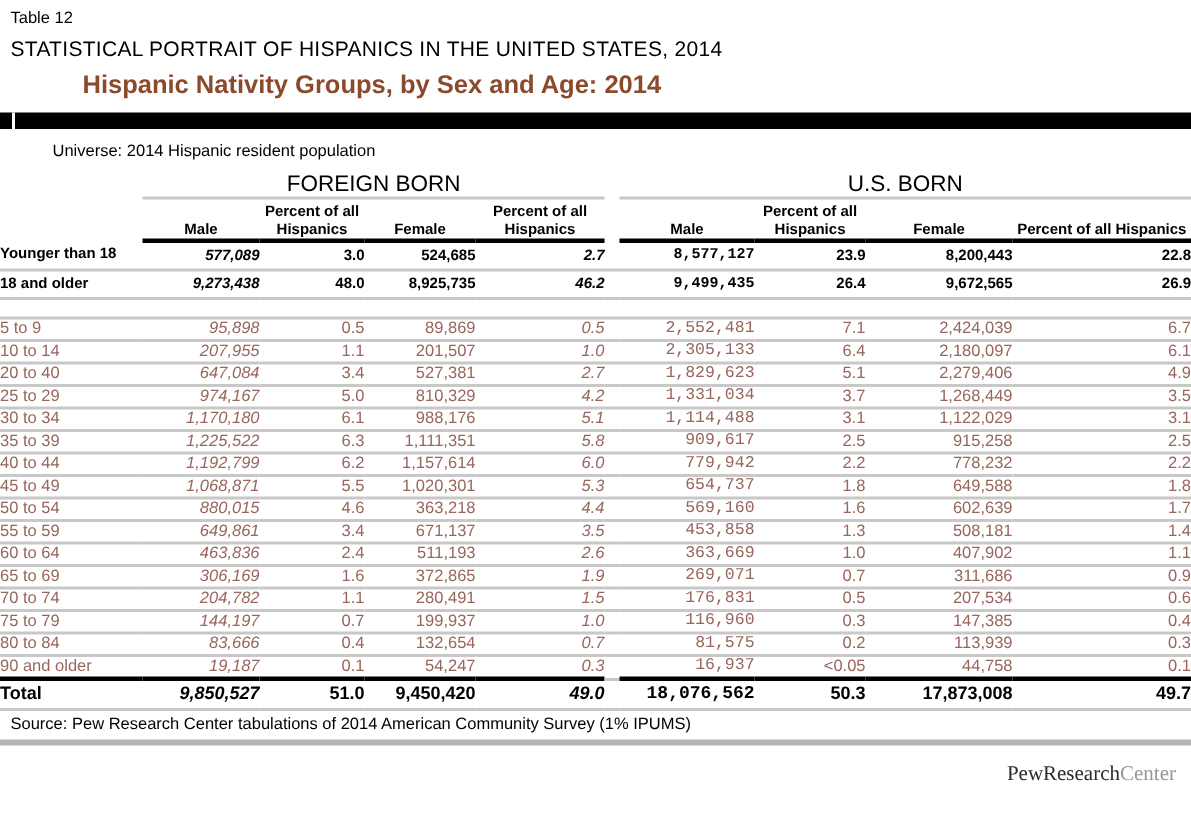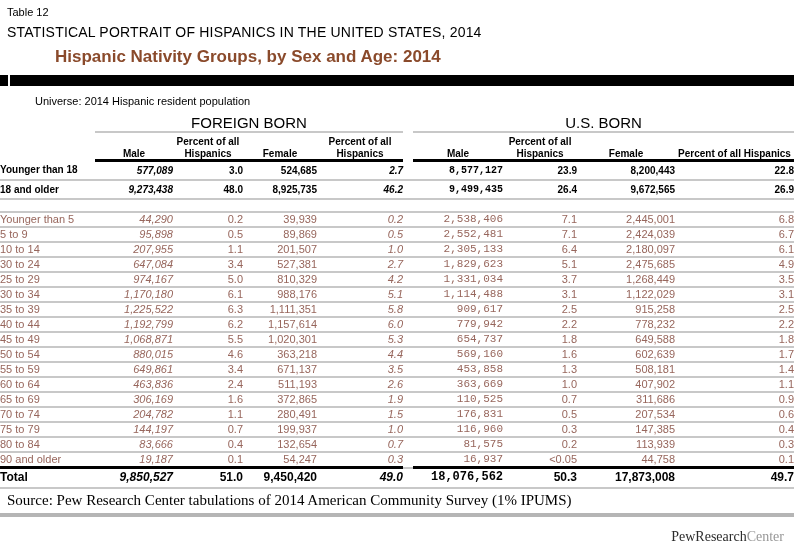--- a/index.html
+++ b/index.html
@@ -35,21 +35,21 @@
   td.col-f2 { padding-right: 10px; }
   td.col-p4 { padding-right: 34px; }
 
   tr.summary td { font-weight: bold; font-size: 10px; height: 17px; border-bottom: 2px solid #c8c8c8; margin-top: 15px; }
   tr.spacer td { height: 11px; border-bottom: 2px solid #c8c8c8; }
   tr.age td { color: #97665c; font-size: 11px; height: 13px; border-bottom: 2px solid #c8c8c8; }
   td.gap { border-bottom: none; }
   tr.total td { font-weight: bold; font-size: 12px; height: 18px; border-top: 3px solid #000; border-bottom: 2px solid #c8c8c8; }
   tr.total td.gap { border-top: none; border-bottom: 2px solid #c8c8c8; }
 
-  .source-note { font-size: 15px; padding: 3px 0 4px 7px; border-bottom: 4px solid #b5b5b5; font-family: Liberation Serif, serif; }
+  .source-note { font-size: 11px; padding: 3px 0 4px 7px; border-bottom: 4px solid #b5b5b5; }
 
   .logo-row { text-align: right; padding: 12px 10px 0 0; font-family: "Liberation Serif", serif; font-size: 14px; }
   .logo-dark { color: #2b2b2b; }
   .logo-light { color: #979797; }
 </style>
 </head>
 <body>
 
 <div class="page">
 
@@ -127,32 +127,20 @@
           <td class="num col-p1"></td>
           <td class="num col-f1"></td>
           <td class="num col-p2"></td>
           <td class="gap"></td>
           <td class="num col-m2"></td>
           <td class="num col-p3"></td>
           <td class="num col-f2"></td>
           <td class="num col-p4"></td>
         </tr>
         <tr class="age">
-          <td class="col-label">Younger than 5</td>
-          <td class="num col-m1">44,290</td>
-          <td class="num col-p1">0.2</td>
-          <td class="num col-f1">39,939</td>
-          <td class="num col-p2">0.2</td>
-          <td class="gap"></td>
-          <td class="num col-m2">2,538,406</td>
-          <td class="num col-p3">7.1</td>
-          <td class="num col-f2">2,445,001</td>
-          <td class="num col-p4">6.8</td>
-        </tr>
-        <tr class="age">
           <td class="col-label">5 to 9</td>
           <td class="num col-m1">95,898</td>
           <td class="num col-p1">0.5</td>
           <td class="num col-f1">89,869</td>
           <td class="num col-p2">0.5</td>
           <td class="gap"></td>
           <td class="num col-m2">2,552,481</td>
           <td class="num col-p3">7.1</td>
           <td class="num col-f2">2,424,039</td>
           <td class="num col-p4">6.7</td>
@@ -163,29 +151,29 @@
           <td class="num col-p1">1.1</td>
           <td class="num col-f1">201,507</td>
           <td class="num col-p2">1.0</td>
           <td class="gap"></td>
           <td class="num col-m2">2,305,133</td>
           <td class="num col-p3">6.4</td>
           <td class="num col-f2">2,180,097</td>
           <td class="num col-p4">6.1</td>
         </tr>
         <tr class="age">
-          <td class="col-label">30 to 24</td>
+          <td class="col-label">20 to 40</td>
           <td class="num col-m1">647,084</td>
           <td class="num col-p1">3.4</td>
           <td class="num col-f1">527,381</td>
           <td class="num col-p2">2.7</td>
           <td class="gap"></td>
           <td class="num col-m2">1,829,623</td>
           <td class="num col-p3">5.1</td>
-          <td class="num col-f2">2,475,685</td>
+          <td class="num col-f2">2,279,406</td>
           <td class="num col-p4">4.9</td>
         </tr>
         <tr class="age">
           <td class="col-label">25 to 29</td>
           <td class="num col-m1">974,167</td>
           <td class="num col-p1">5.0</td>
           <td class="num col-f1">810,329</td>
           <td class="num col-p2">4.2</td>
           <td class="gap"></td>
           <td class="num col-m2">1,331,034</td>
@@ -277,21 +265,21 @@
           <td class="num col-f2">407,902</td>
           <td class="num col-p4">1.1</td>
         </tr>
         <tr class="age">
           <td class="col-label">65 to 69</td>
           <td class="num col-m1">306,169</td>
           <td class="num col-p1">1.6</td>
           <td class="num col-f1">372,865</td>
           <td class="num col-p2">1.9</td>
           <td class="gap"></td>
-          <td class="num col-m2">110,525</td>
+          <td class="num col-m2">269,071</td>
           <td class="num col-p3">0.7</td>
           <td class="num col-f2">311,686</td>
           <td class="num col-p4">0.9</td>
         </tr>
         <tr class="age">
           <td class="col-label">70 to 74</td>
           <td class="num col-m1">204,782</td>
           <td class="num col-p1">1.1</td>
           <td class="num col-f1">280,491</td>
           <td class="num col-p2">1.5</td>

